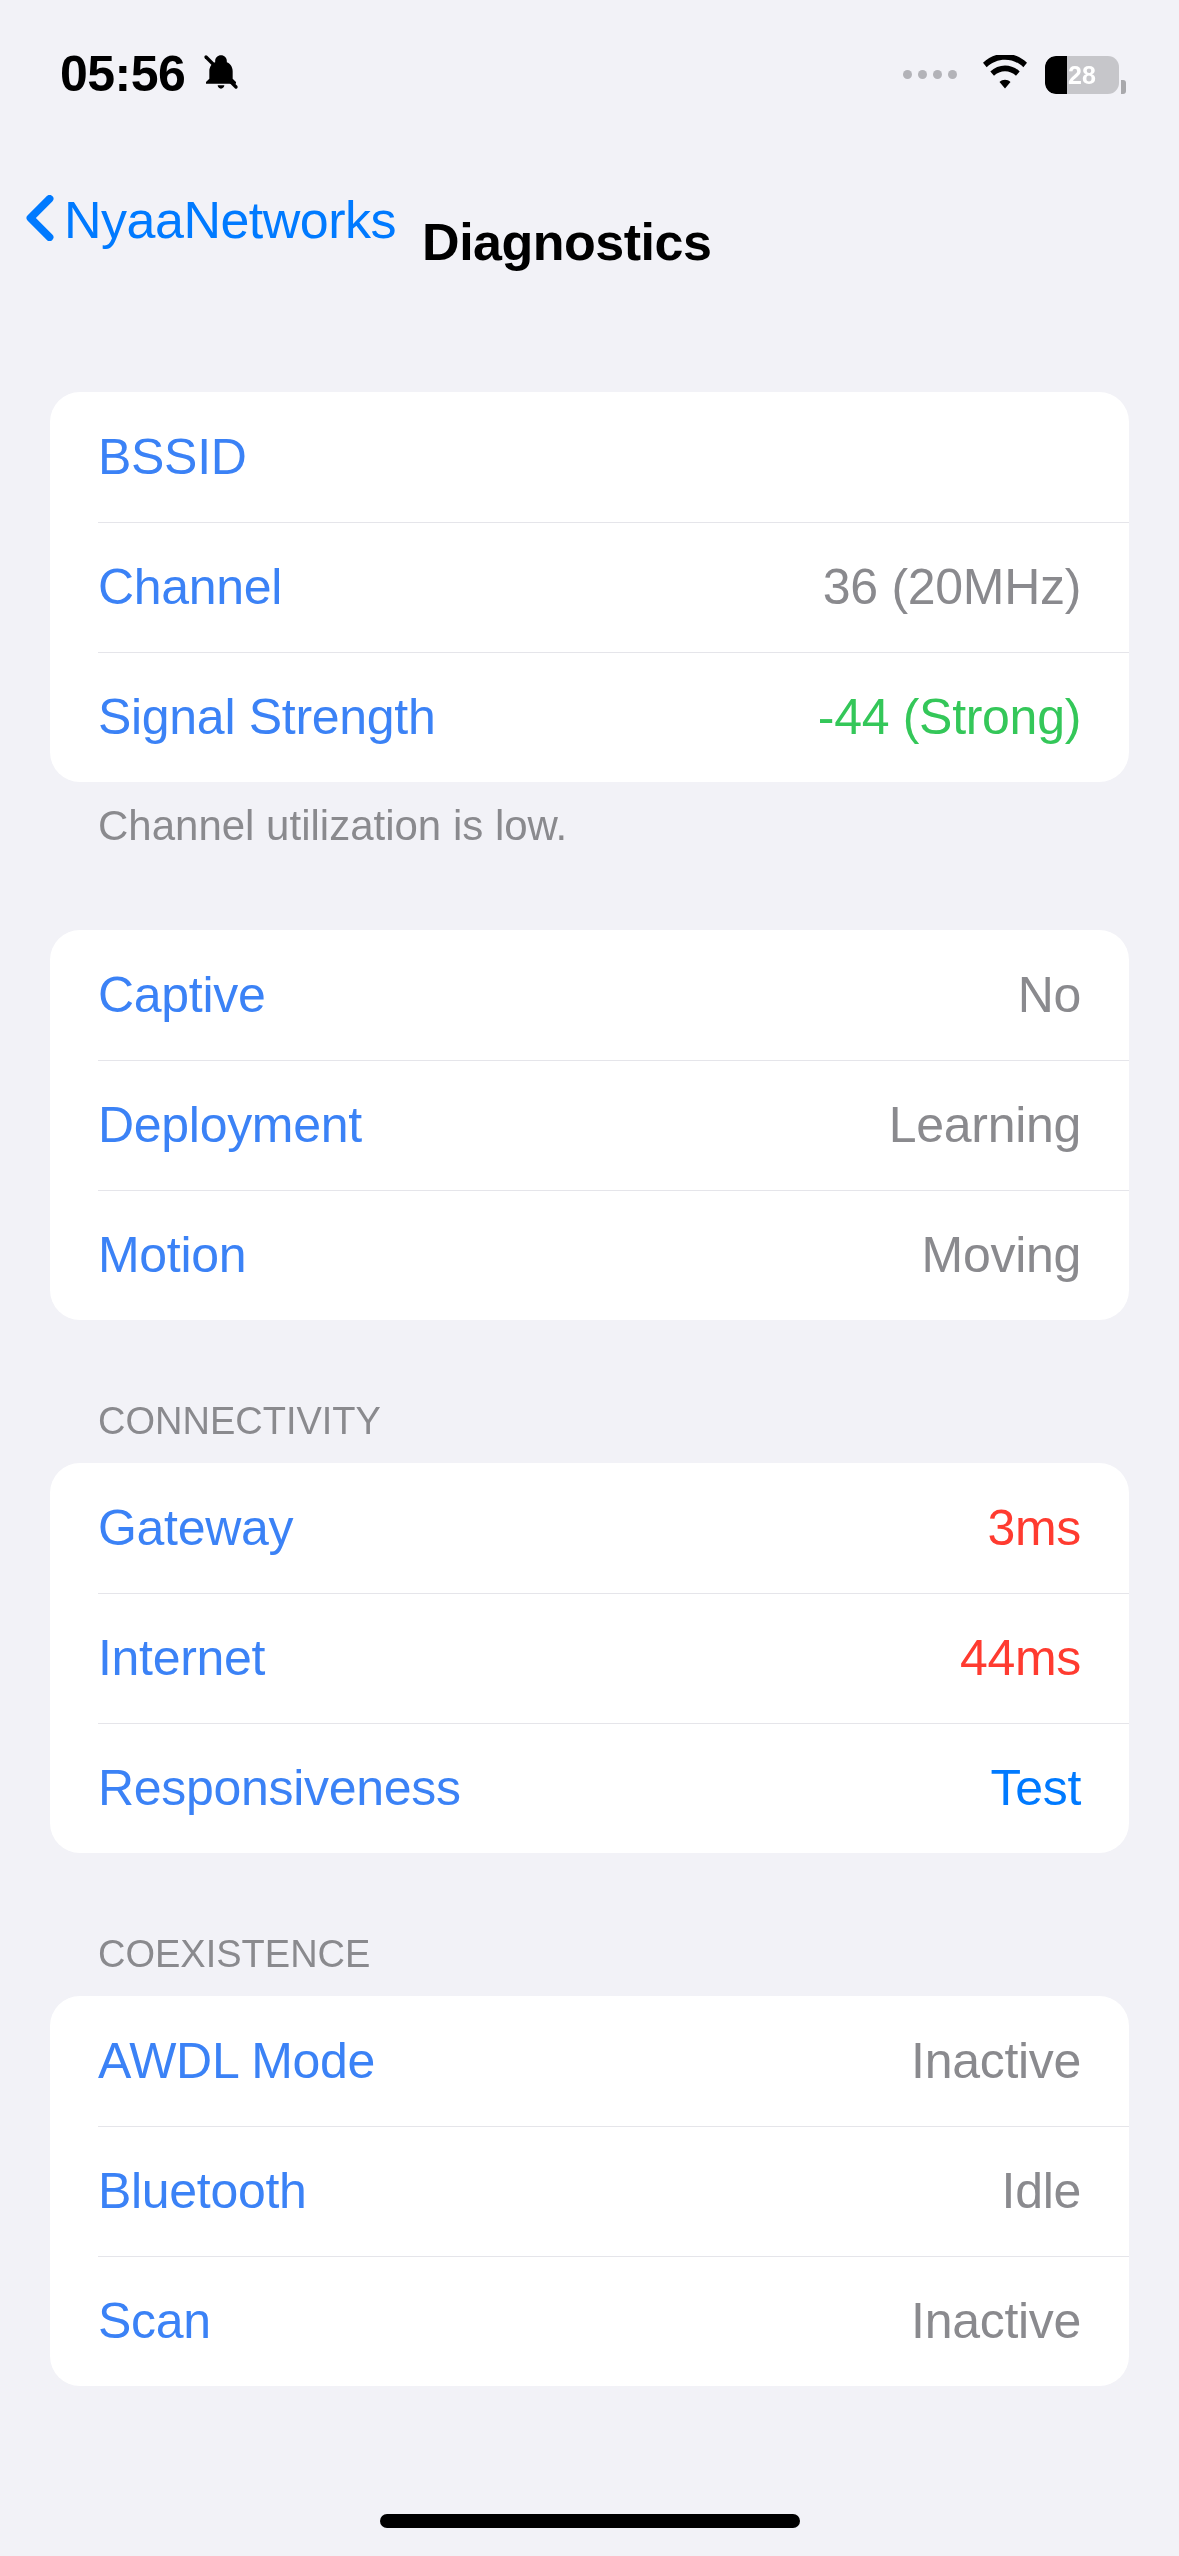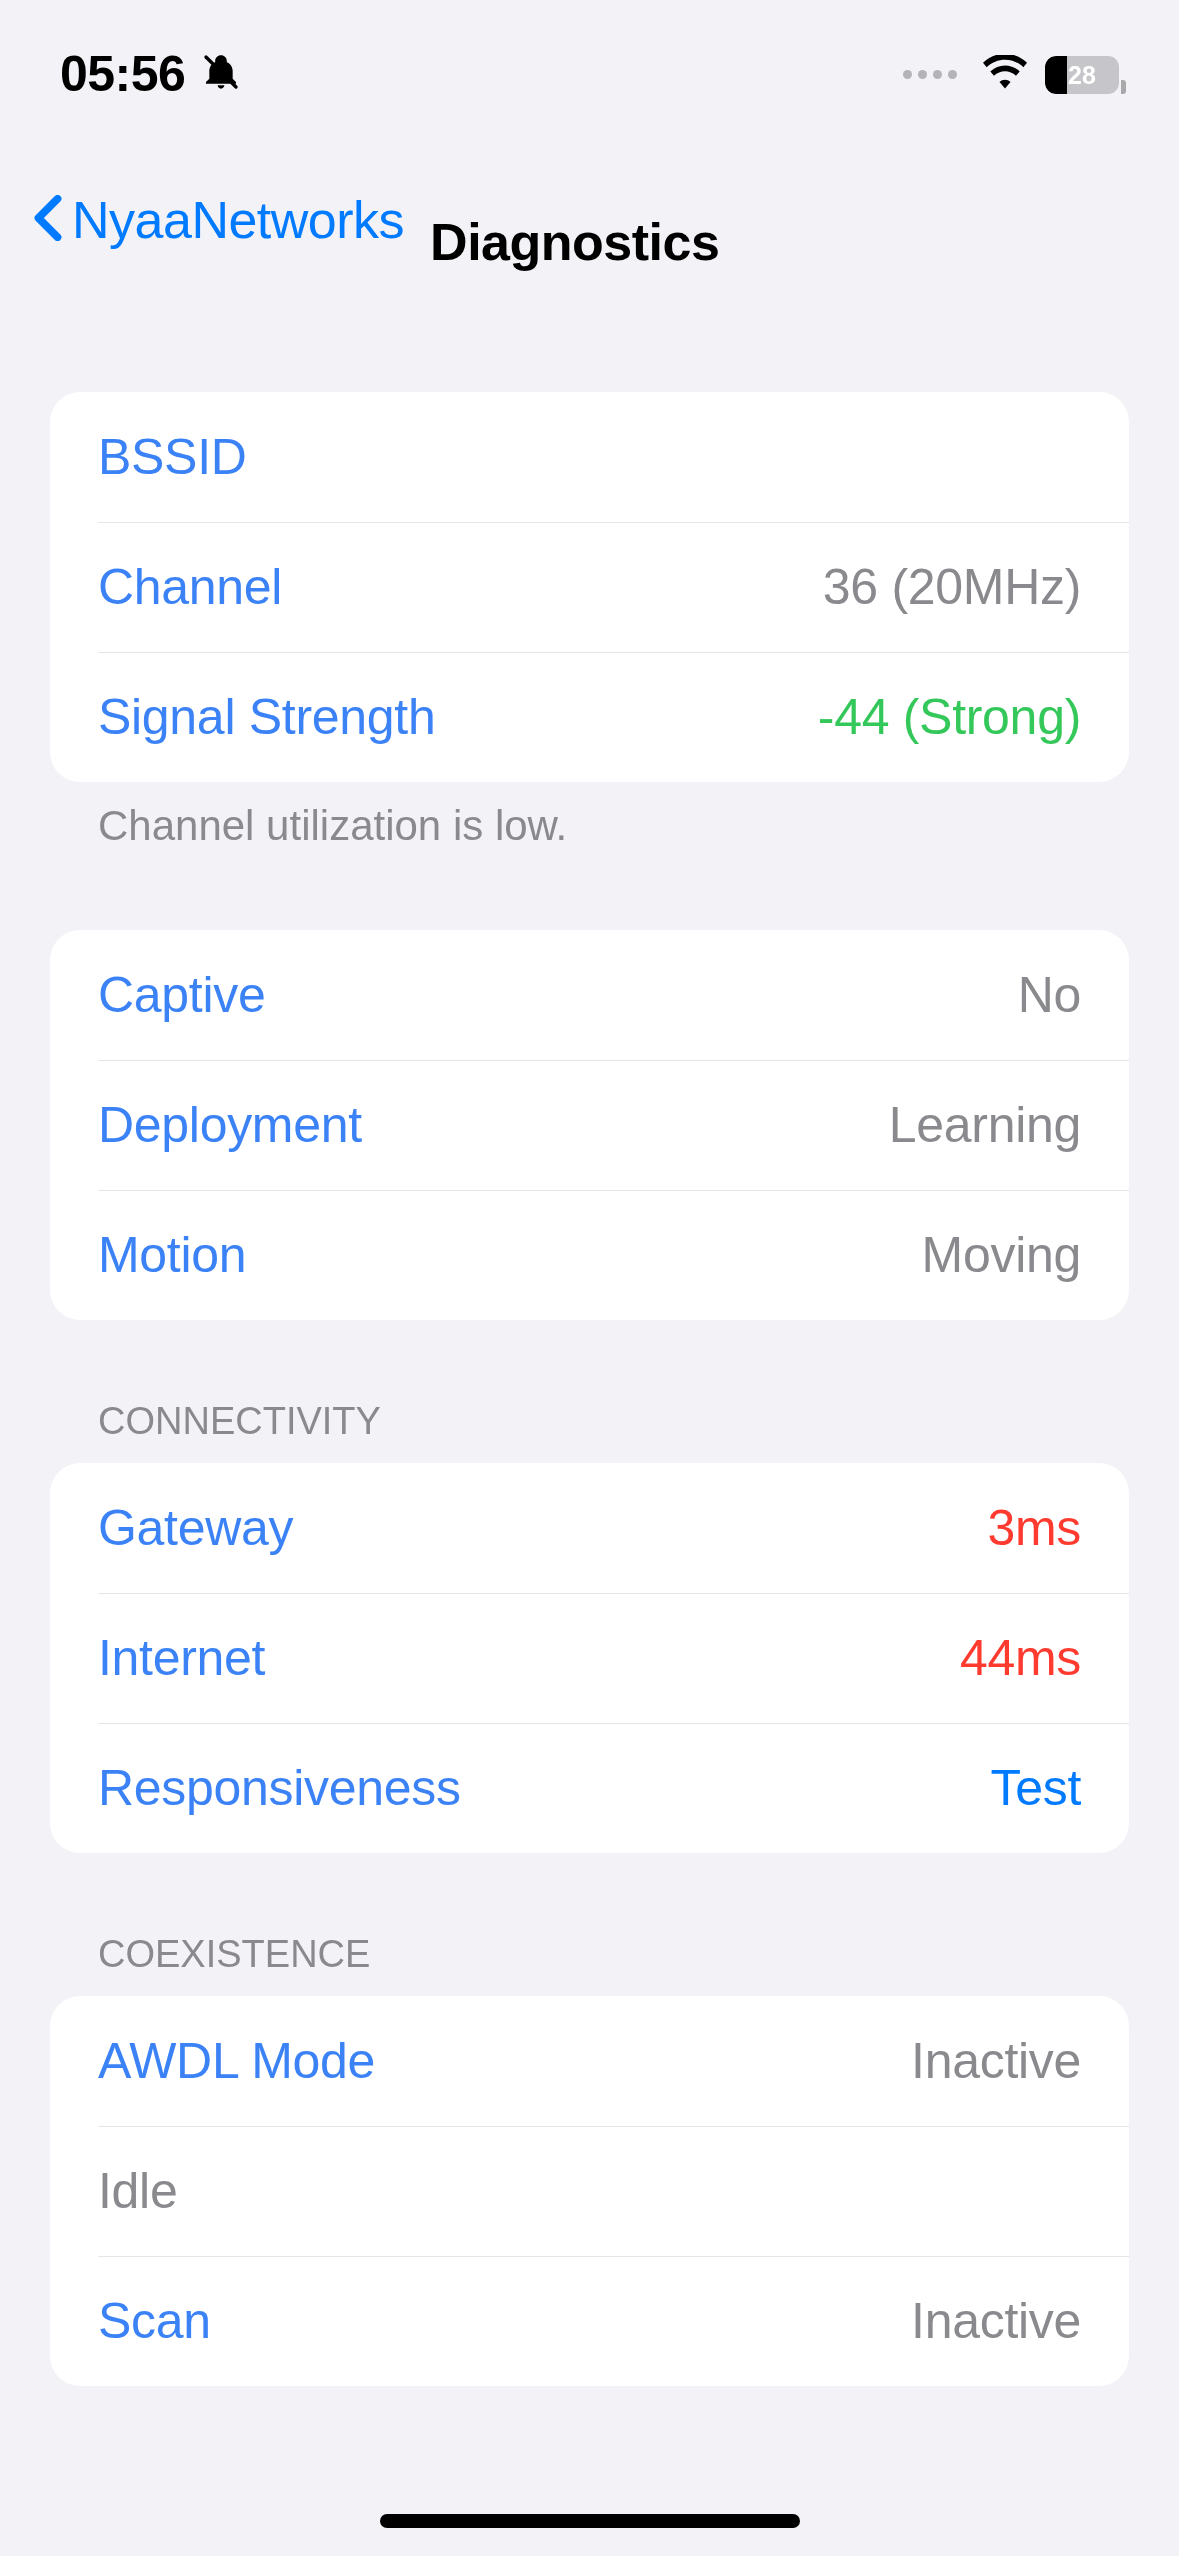--- a/index.html
+++ b/index.html
@@ -97,21 +97,21 @@
     .battery-cap {
       width: 5px;
       height: 14px;
       background: rgba(0,0,0,0.3);
       border-radius: 0 3px 3px 0;
       margin-left: 2px;
     }
     .nav-bar {
       display: flex;
       align-items: center;
-      padding: 48px 30px 40px 30px;
+      padding: 48px 30px 40px 22px;
       gap: 6px;
     }
     .back-chevron {
       width: 36px;
       height: 46px;
       flex-shrink: 0;
     }
     .back-label {
       font-size: 52px;
       color: #007aff;
@@ -305,20 +305,21 @@
   </div>
 
   <div class="section">
     <div class="section-header">COEXISTENCE</div>
     <div class="group">
       <div class="row">
         <span class="row-label">AWDL Mode</span>
         <span class="row-value">Inactive</span>
       </div>
       <div class="row">
+        <span class="row-label">Bluetooth</span>
         <span class="row-value">Idle</span>
       </div>
       <div class="row">
         <span class="row-label">Scan</span>
         <span class="row-value">Inactive</span>
       </div>
     </div>
   </div>
 
 </div>

